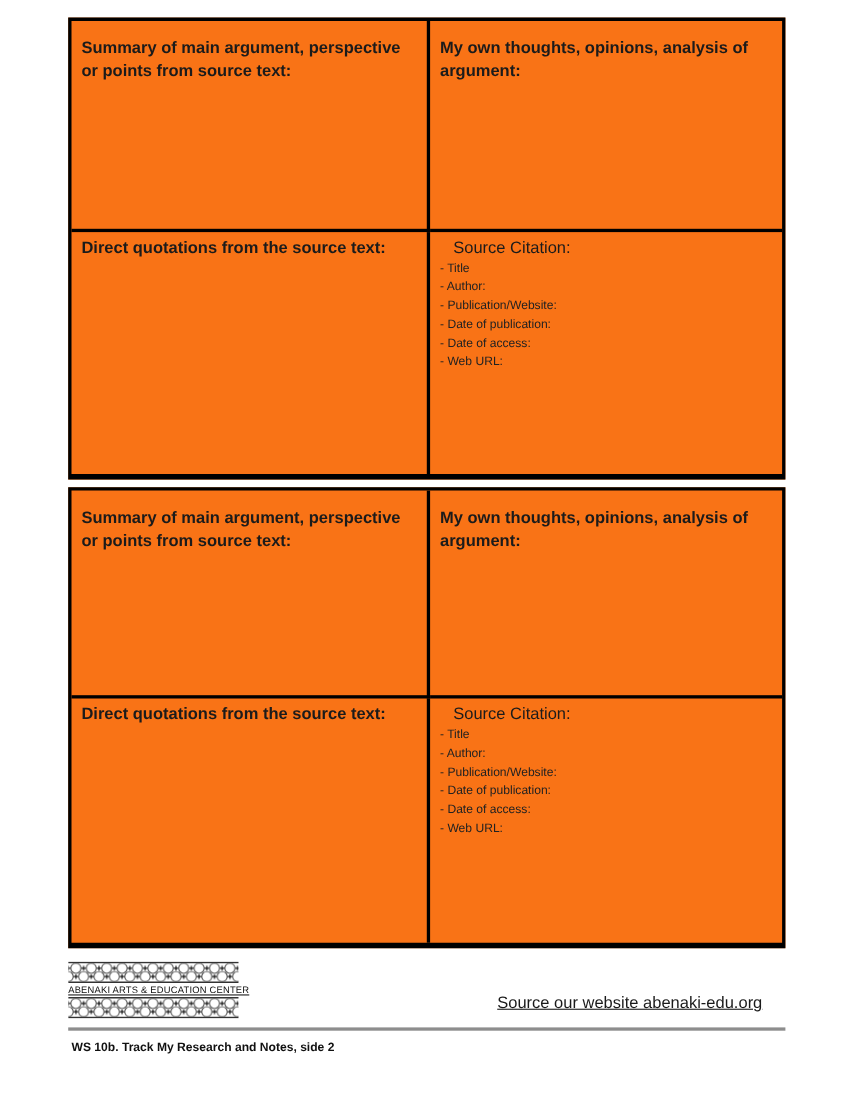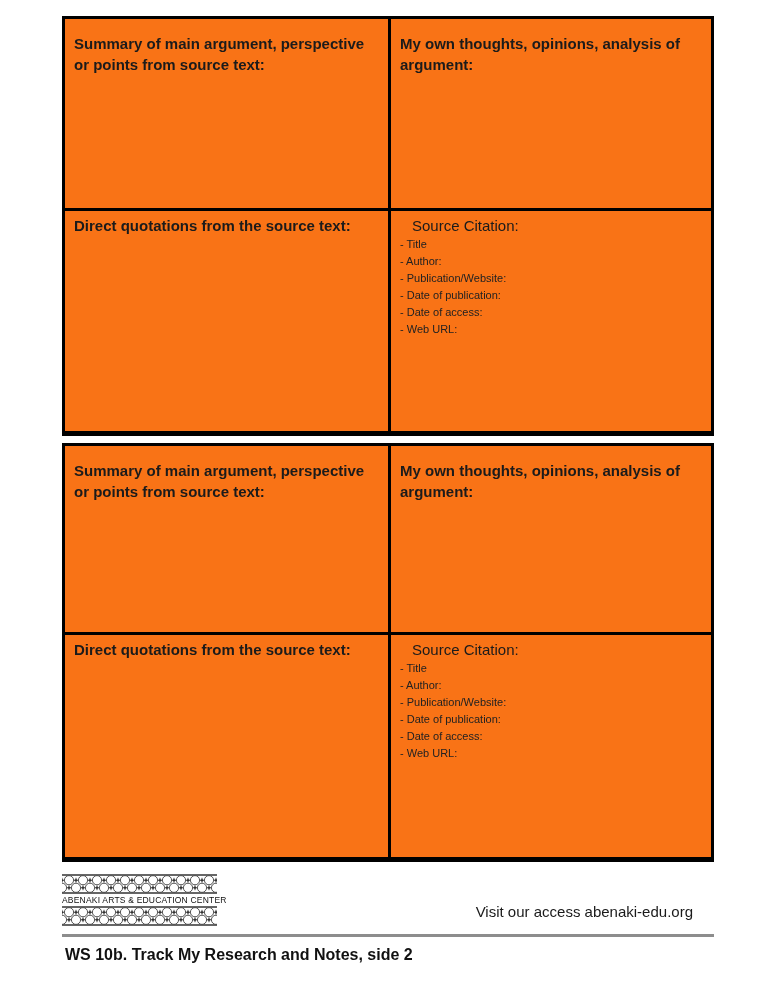--- a/index.html
+++ b/index.html
@@ -35,35 +35,36 @@
   }
   .cite-heading { font-weight: 400; font-size: 15px; line-height: 21px; color: #1b1b1b; margin-left: 12px; }
   .cite-line { font-size: 11px; line-height: 17px; color: #222; }
 
   .brand-row {
     display: flex;
     justify-content: space-between;
     align-items: flex-end;
     margin-top: 10px;
     height: 54px;
+    text-decoration: underline;
   }
   .logo { width: 155px; }
   .logo-name {
     font-size: 8.5px;
     letter-spacing: 0.2px;
     text-align: center;
     white-space: nowrap;
     margin: 1px 0;
     color: #111;
   }
   .band { display: block; }
   .visit { font-size: 15px; color: #1a1a1a; margin-right: 21px; padding-bottom: 6px; }
 
   .footer-rule { height: 3px; background: #8d8d8d; margin-top: 8px; }
-  .ws-label { font-size: 16px; font-weight: 700; margin-top: 9px; margin-left: 3px; color: #111; }
+  .ws-label { font-size: 11px; font-weight: 700; margin-top: 9px; margin-left: 3px; color: #111; }
   .reprint  { font-size: 13.5px; font-style: italic; margin-top: 4px; margin-left: 3px; color: #222; }
 </style>
 </head>
 <body>
 
 <div class="page">
 
   <div class="note-table first">
     <div class="cell left toprow">
       <div class="cell-label">Summary of main argument, perspective or points from source text:</div>
@@ -123,19 +124,19 @@
         <line x1="0" y1="1" x2="155" y2="1" stroke="#333" stroke-width="1.4"></line>
         <line x1="0" y1="19" x2="155" y2="19" stroke="#333" stroke-width="1.4"></line>
       </svg>
       <div class="logo-name">ABENAKI ARTS &amp; EDUCATION CENTER</div>
       <svg class="band" width="155" height="20" viewBox="0 0 155 20">
         <rect x="0" y="1.5" width="155" height="17" fill="url(#abpat)"></rect>
         <line x1="0" y1="1" x2="155" y2="1" stroke="#333" stroke-width="1.4"></line>
         <line x1="0" y1="19" x2="155" y2="19" stroke="#333" stroke-width="1.4"></line>
       </svg>
     </div>
-    <div class="visit">Visit our access abenaki-edu.org</div>
+    <div class="visit">Source our website abenaki-edu.org</div>
   </div>
 
   <div class="footer-rule"></div>
   <div class="ws-label">WS 10b. Track My Research and Notes, side 2</div>
 
 </div>
 
 </body></html>

